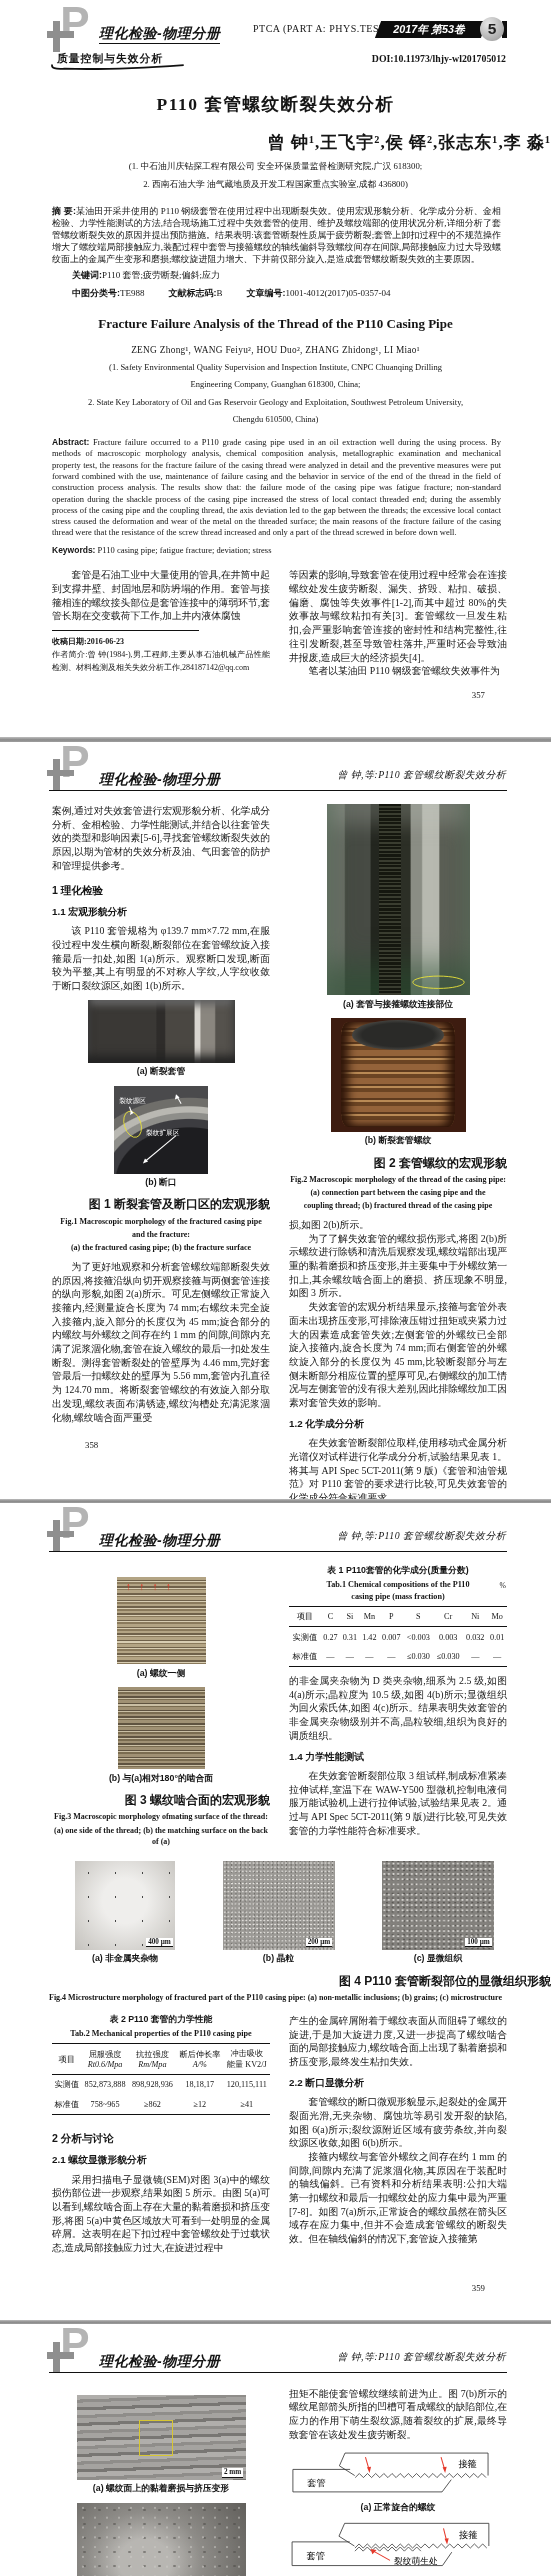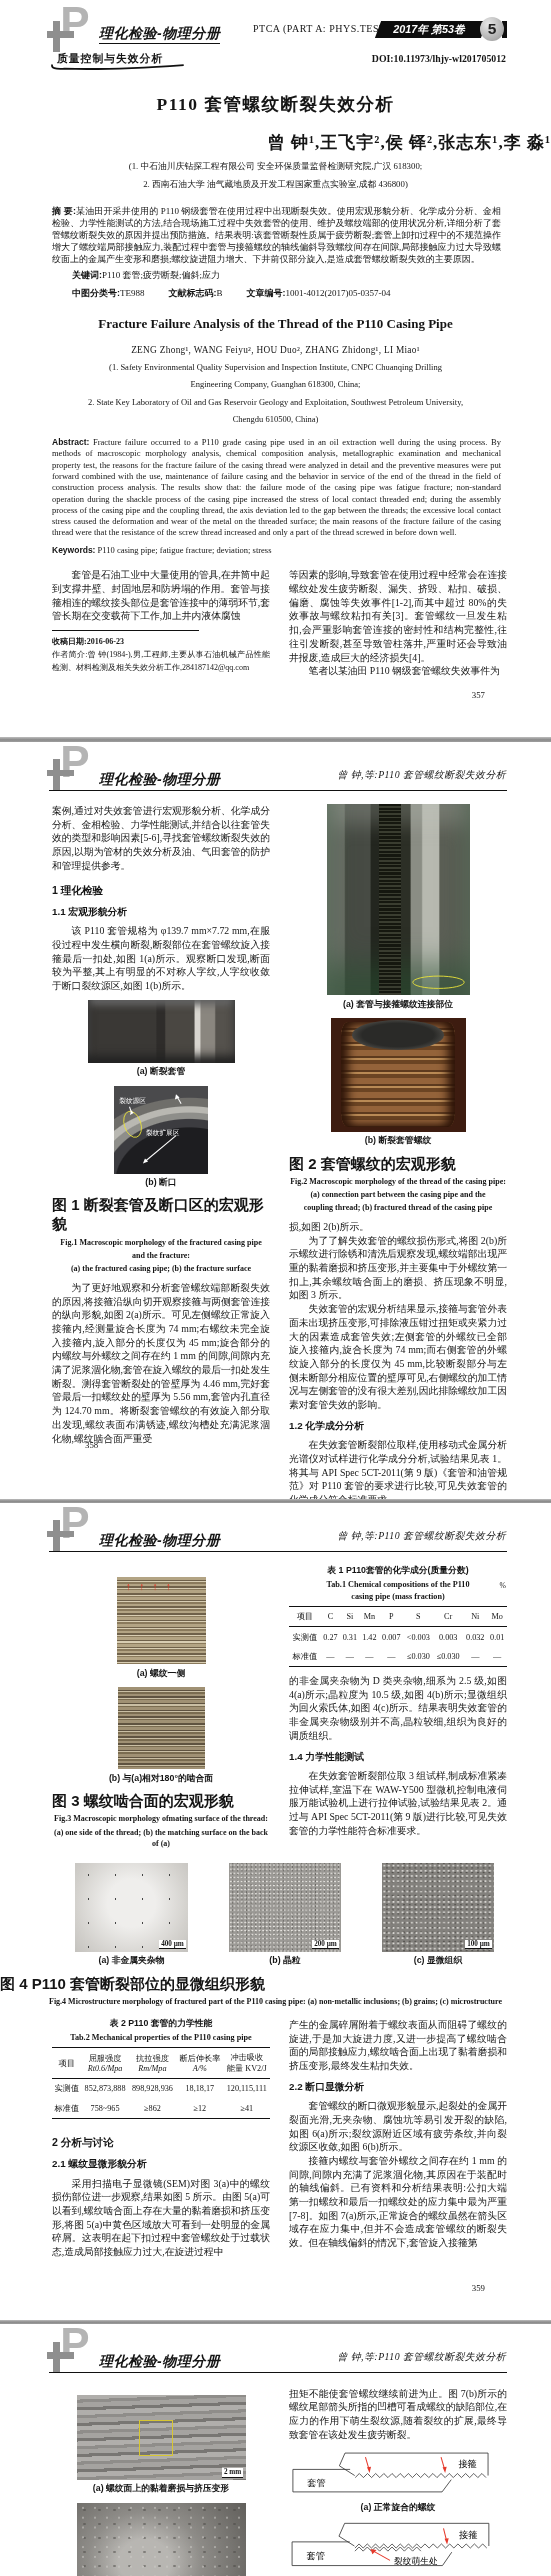--- a/index.html
+++ b/index.html
@@ -43,21 +43,21 @@
   .bp{font-size:9.8px;line-height:13.7px;text-align:justify;margin:0;}
   .ind{text-indent:2em;}
   .h1c{font-family:"Liberation Sans",sans-serif;font-weight:bold;font-size:10.6px;margin:11.3px 0 7.2px;}
   .h2c{font-family:"Liberation Sans",sans-serif;font-weight:bold;font-size:9.8px;margin:8.2px 0 5.2px;}
   .fn{margin-top:7.2px;font-size:8px;line-height:13px;}
   .fnrule{width:147px;border-top:1px solid #111;margin-bottom:4.1px;}
   .pgno{position:absolute;font-size:8.8px;}
   
   .figwrap{margin:7.2px auto 0;position:relative;}
   .capcn{font-family:"Liberation Sans",sans-serif;font-weight:bold;font-size:8.8px;text-align:center;margin:3.6px 0 1px;}
-  .figcn{font-family:"Liberation Sans",sans-serif;font-weight:bold;font-size:15px;text-align:left;margin:7.2px 0 2.1px;}
+  .figcn{font-family:"Liberation Sans",sans-serif;font-weight:bold;font-size:12px;text-align:right;margin:7.2px 0 2.1px;}
   .capen{font-weight:bold;font-size:8px;text-align:center;margin:2.1px 0 0;line-height:11.3px;}
   .scale{position:absolute;right:2.1px;bottom:2.1px;background:#fff;padding:0 2.1px 0.5px;font-weight:bold;font-size:7.2px;border-bottom:1.5px solid #111;}
   .photo{position:relative;}
   
   .tbl{width:100%;border-collapse:collapse;border-top:1.3px solid #111;border-bottom:1.3px solid #111;font-size:8.2px;}
   .tbl td,.tbl th{padding:4.1px 1px;text-align:center;font-weight:normal;}
   .tbl thead th{border-bottom:0.8px solid #111;}
   .ttitle{font-family:"Liberation Sans",sans-serif;font-weight:bold;font-size:8.8px;text-align:center;margin:0 0 2.1px;}
   .tten{font-weight:bold;font-size:8.2px;text-align:center;margin:1px 0 3.1px;line-height:12px;}
   .unit{position:absolute;right:1px;top:15.5px;font-size:7.7px;}
@@ -273,21 +273,21 @@
         </tbody>
       </table>
       <p class="bp" style="margin-top:7.2px">的非金属夹杂物为 D 类夹杂物,细系为 2.5 级,如图 4(a)所示;晶粒度为 10.5 级,如图 4(b)所示;显微组织为回火索氏体,如图 4(c)所示。结果表明失效套管的非金属夹杂物级别并不高,晶粒较细,组织为良好的调质组织。</p>
       <div class="h2c">1.4 力学性能测试</div>
       <p class="bp ind">在失效套管断裂部位取 3 组试样,制成标准紧凑拉伸试样,室温下在 WAW-Y500 型微机控制电液伺服万能试验机上进行拉伸试验,试验结果见表 2。通过与 API Spec 5CT-2011(第 9 版)进行比较,可见失效套管的力学性能符合标准要求。</p>
     </div>
   </div>
 
   <div style="display:flex;justify-content:space-between;padding:0 57px 0 75px;margin-top:13.4px;">
     <div>
-      <div class="photo" style="width:113px;height:89px;background:radial-gradient(circle at 50% 45%,#efeeec 0 32%,#d3d1cd 75%,#c4c2be);background-blend-mode:multiply;">
+      <div class="photo" style="width:100px;height:89px;background:radial-gradient(circle at 50% 45%,#efeeec 0 32%,#d3d1cd 75%,#c4c2be);background-blend-mode:multiply;">
         <div style="position:absolute;inset:0;background-image:radial-gradient(circle,#444 0.5px,transparent 0.8px);background-size:27px 24px;"></div>
         <div class="scale">400 μm</div>
       </div>
       <div class="capcn">(a) 非金属夹杂物</div>
     </div>
     <div>
       <div class="photo" style="width:112px;height:89px;background-color:#9b9995;background-image:radial-gradient(circle,#e8e6e2 0.7px,transparent 1px),radial-gradient(circle,#6a6864 0.6px,transparent 0.9px);background-size:3.6px 4.1px,4.6px 3.6px;background-position:0 0,1.5px 2.1px;">
         <div class="scale">200 μm</div>
       </div>
       <div class="capcn">(b) 晶粒</div>

